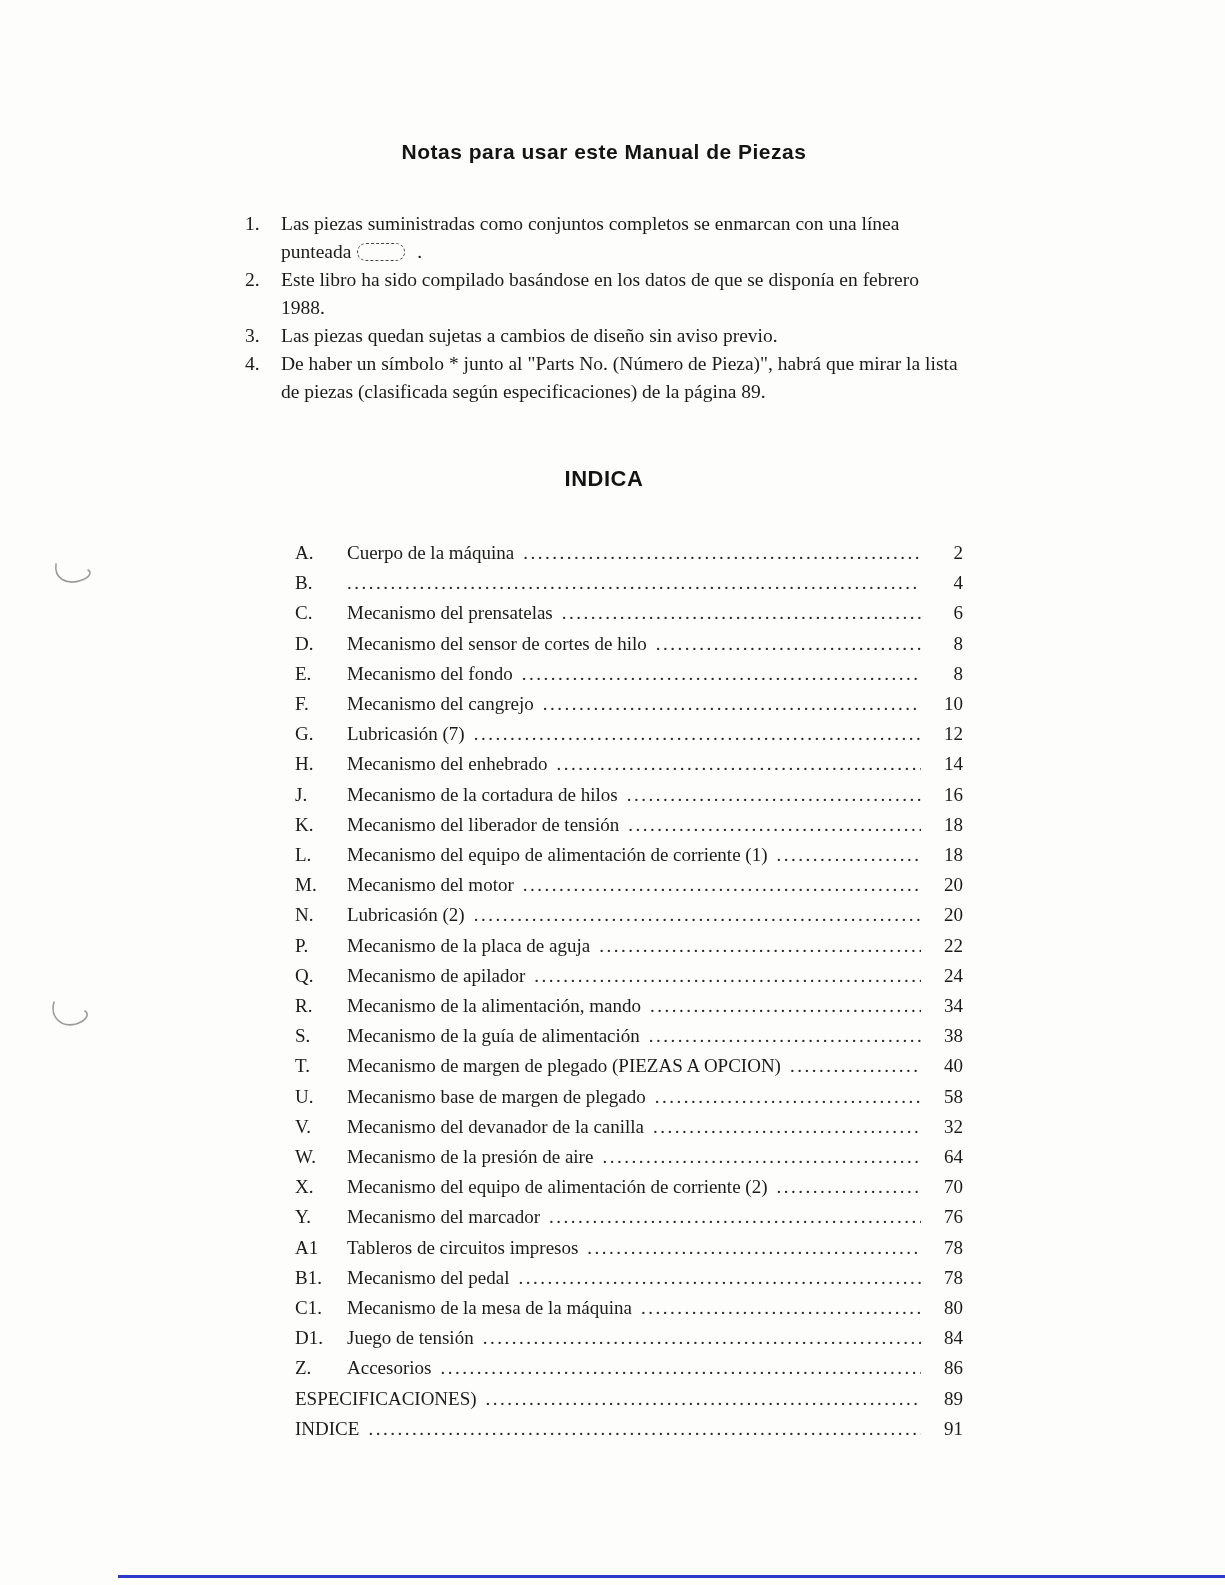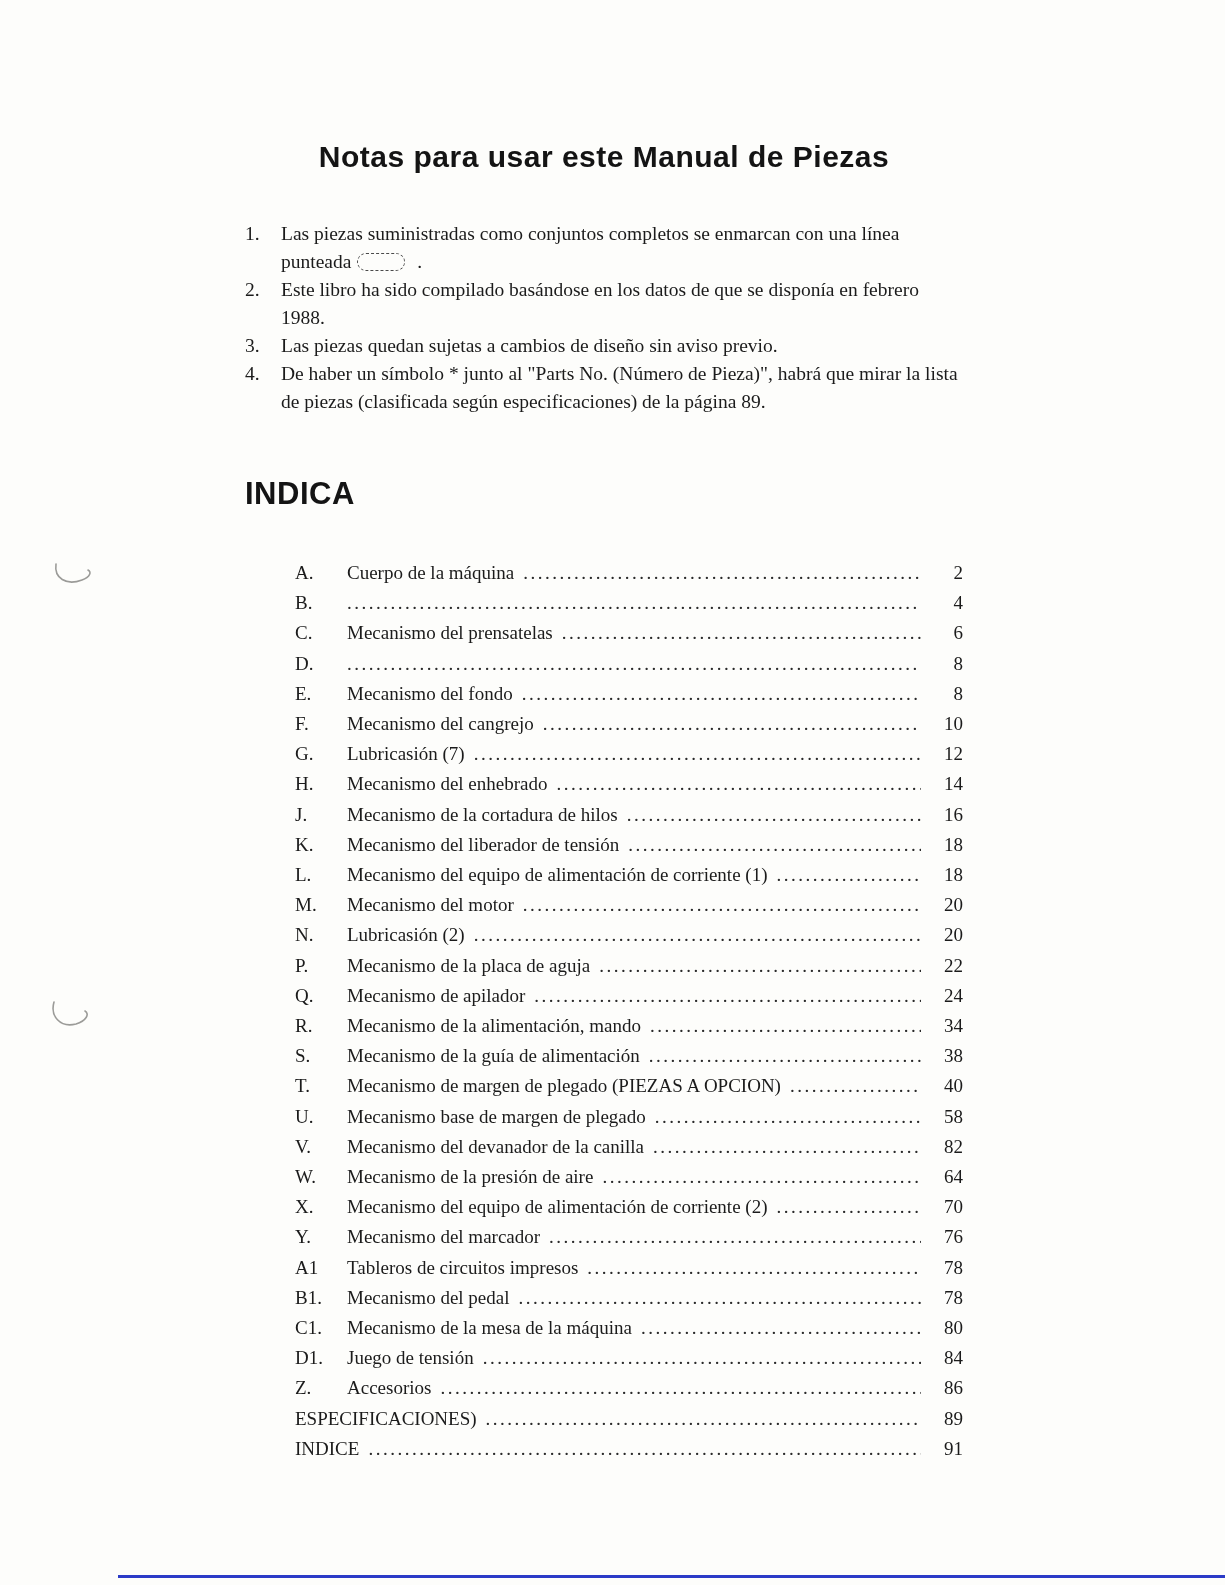--- a/index.html
+++ b/index.html
@@ -12,21 +12,21 @@
     color:#1b1b1b;
     overflow:hidden;
   }
   .content {
     position:absolute;
     left:245px; top:140px;
     width:718px;
   }
   h1.doc-title {
     font-family:"Liberation Sans", sans-serif;
-    font-size:30px;
+    font-size:21px;
     font-weight:700;
     text-align:center;
     margin:0 0 46px 0;
     letter-spacing:0.5px;
     color:#141414;
   }
   .notes { margin:0; padding:0; list-style:none; }
   .note {
     display:flex;
     font-size:19.5px;
@@ -37,22 +37,23 @@
   .dashed-box {
     display:inline-block;
     width:46px; height:16px;
     border:1.6px dashed #4a4a4a;
     border-radius:9px;
     vertical-align:-3px;
     margin:0 7px 0 6px;
   }
   h2.index-title {
     font-family:"Liberation Sans", sans-serif;
-    font-size:31px;
+    font-size:22px;
     font-weight:700;
+    text-align:center;
     margin:60px 0 0 0;
     letter-spacing:0.5px;
     color:#141414;
   }
   .toc {
     margin-top:46px;
     padding-left:50px;
     padding-right:0;
   }
   .toc-row {
@@ -129,20 +130,21 @@
           <span class="toc-page">4</span>
         </div>
         <div class="toc-row">
           <span class="toc-letter">C.</span>
           <span class="toc-title">Mecanismo del prensatelas</span>
           <span class="toc-dots">................................................................................................................................................................</span>
           <span class="toc-page">6</span>
         </div>
         <div class="toc-row">
           <span class="toc-letter">D.</span>
+          <span class="toc-title">Mecanismo del sensor de cortes de hilo</span>
           <span class="toc-dots">................................................................................................................................................................</span>
           <span class="toc-page">8</span>
         </div>
         <div class="toc-row">
           <span class="toc-letter">E.</span>
           <span class="toc-title">Mecanismo del fondo</span>
           <span class="toc-dots">................................................................................................................................................................</span>
           <span class="toc-page">8</span>
         </div>
         <div class="toc-row">
@@ -226,21 +228,21 @@
         <div class="toc-row">
           <span class="toc-letter">U.</span>
           <span class="toc-title">Mecanismo base de margen de plegado</span>
           <span class="toc-dots">................................................................................................................................................................</span>
           <span class="toc-page">58</span>
         </div>
         <div class="toc-row">
           <span class="toc-letter">V.</span>
           <span class="toc-title">Mecanismo del devanador de la canilla</span>
           <span class="toc-dots">................................................................................................................................................................</span>
-          <span class="toc-page">82</span>
+          <span class="toc-page">32</span>
         </div>
         <div class="toc-row">
           <span class="toc-letter">W.</span>
           <span class="toc-title">Mecanismo de la presión de aire</span>
           <span class="toc-dots">................................................................................................................................................................</span>
           <span class="toc-page">64</span>
         </div>
         <div class="toc-row">
           <span class="toc-letter">X.</span>
           <span class="toc-title">Mecanismo del equipo de alimentación de corriente (2)</span>

